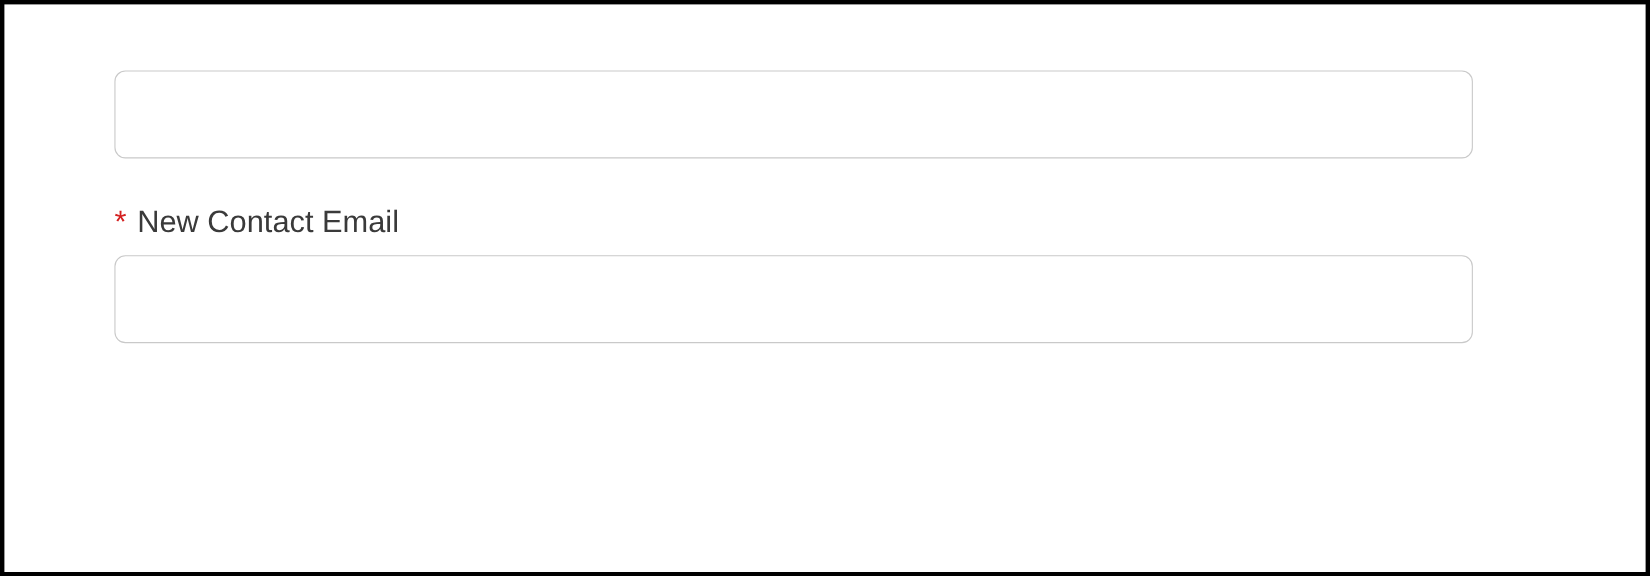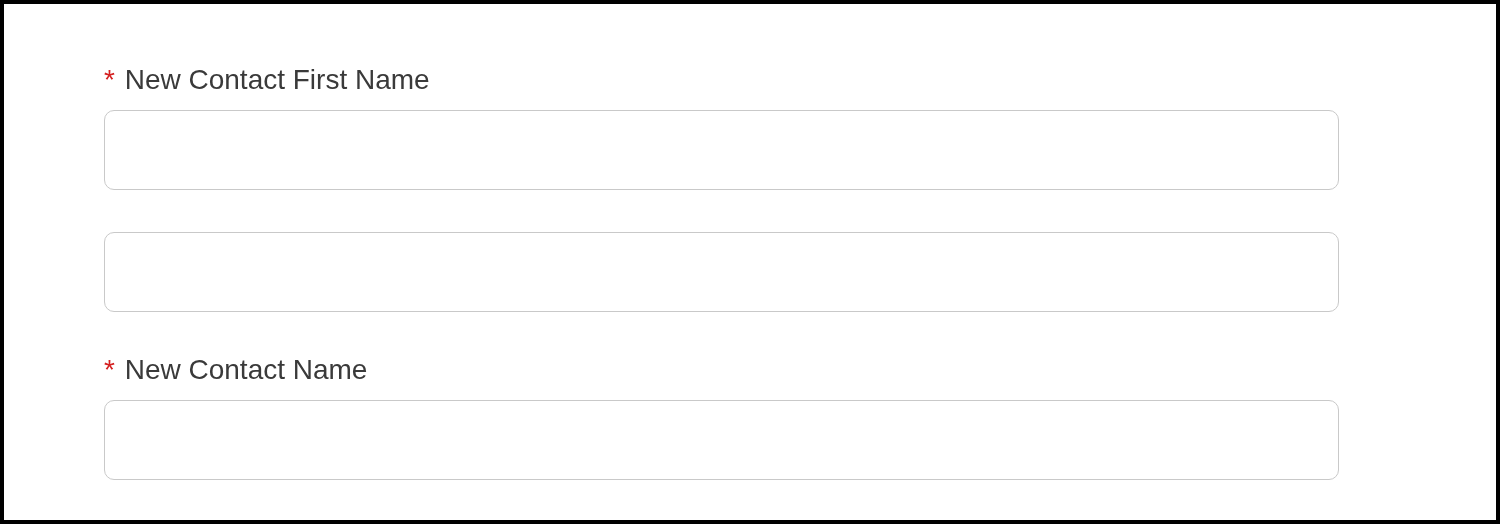--- a/index.html
+++ b/index.html
@@ -42,33 +42,26 @@
       background: #ffffff;
       color: #333;
       outline: none;
     }
   </style>
 </head>
 <body>
 
 <div class="form">
 
-  <div class="form-group">
-    <label class="form-label">
-      <span class="required-asterisk">*</span>
-      <span>New Contact First Name</span>
-    </label>
-    <input type="text" class="form-input" value="" style="">
-  </div>
 
   <div class="form-group">
     <input type="text" class="form-input" value="" style="">
   </div>
 
   <div class="form-group">
     <label class="form-label">
       <span class="required-asterisk">*</span>
-      <span>New Contact Name</span>
+      <span>New Contact Email</span>
     </label>
     <input type="text" class="form-input" value="" style="">
   </div>
 
 </div>
 
 </body></html>

